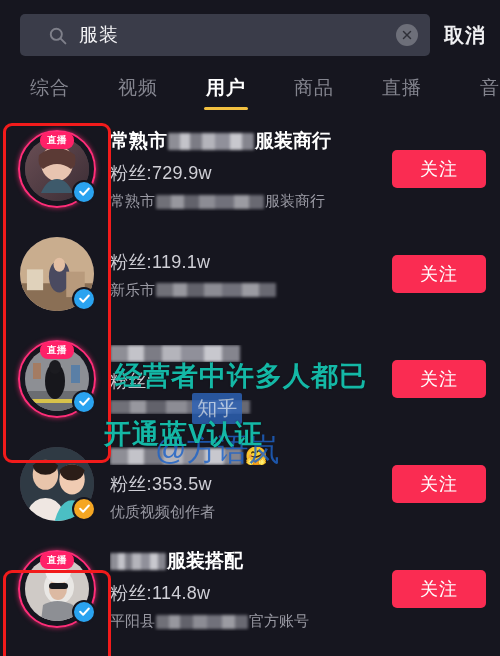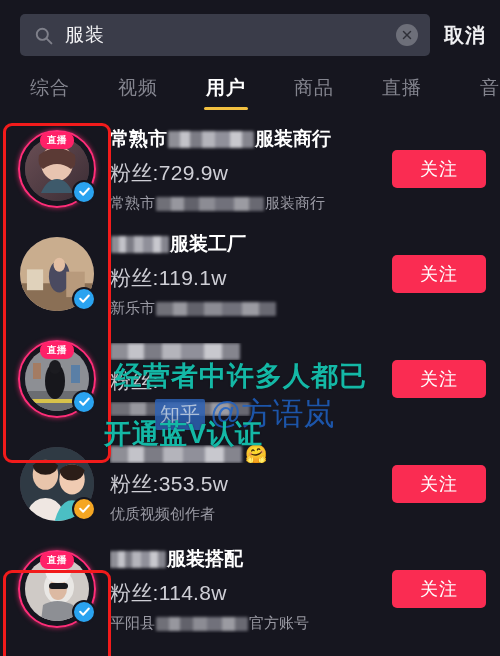--- a/index.html
+++ b/index.html
@@ -15,21 +15,21 @@
   .search-header{
     display:flex; align-items:center;
     padding:14px 14px 10px 20px;
     gap:14px;
   }
   .search-box{
     flex:1; height:42px;
     background:#3a3c49;
     border-radius:5px;
     display:flex; align-items:center;
-    padding:0 12px 0 14px;
+    padding:0 12px 0 28px;
     gap:12px;
     position:relative;
   }
   .search-icon{ width:19px;height:19px;flex:0 0 auto;opacity:.72; }
   .search-icon svg{ display:block; }
   .search-value{
     flex:1; font-size:19px; color:#f2f2f4; letter-spacing:1px;
     white-space:nowrap; overflow:hidden;
   }
   .clear-icon{
@@ -133,21 +133,21 @@
   .blur{
     display:inline-block;
     height:17px;
     background:linear-gradient(90deg,#8e8e96 0 14%,#c3c3c9 14% 26%,#7c7c85 26% 40%,#b4b4bb 40% 55%,#90909a 55% 72%,#c8c8ce 72% 86%,#85858e 86% 100%);
     filter:blur(1.6px);
     vertical-align:middle;
     border-radius:1px;
   }
   .blur.sub{ height:14px; filter:blur(1.8px); opacity:.75; }
   .emoji{ font-size:18px; line-height:1; margin:0 2px; }
-  .fans{ font-size:21px; color:#cfcfd6; letter-spacing:.3px; }
+  .fans{ font-size:18px; color:#cfcfd6; letter-spacing:.3px; }
   .desc{
     font-size:15px; color:#9a9aa4;
     display:flex; align-items:center; gap:1px;
     white-space:nowrap; overflow:hidden;
   }
   .follow-btn{
     flex:0 0 auto;
     width:94px;height:38px;
     background:#fa2c52;
     border-radius:5px;
@@ -295,25 +295,20 @@
           </svg>
       </div>
 
       <div class="verify-badge">
         <svg viewBox="0 0 24 24" fill="none" stroke="#fff" stroke-width="3.6" stroke-linecap="round" stroke-linejoin="round">
             <polyline points="4,12.5 9.5,18 20,6.5"></polyline>
           </svg>
       </div>
     </div>
     <div class="user-info">
-      <div class="name-line">
-        <span></span>
-        <span class="blur" style="width:58px"></span>
-        <span>服装工厂</span>
-      </div>
       <div class="fans">粉丝:119.1w</div>
       <div class="desc">
         <span>新乐市</span>
         <span class="blur sub" style="width:120px"></span>
         <span></span>
       </div>
     </div>
     <div class="follow-btn">关注</div>
   </div>
 
@@ -420,16 +415,16 @@
   </div>
 
 </div>
 
 <div class="anno-box" style="left:3px; top:123px; width:108px; height:340px;"></div>
 <div class="anno-box" style="left:3px; top:570px; width:108px; height:110px;"></div>
 
 <div class="anno-text" style="left:115px; top:358px;">经营者中许多人都已</div>
 <div class="anno-text" style="left:104px; top:416px;">开通蓝V认证</div>
 
-<div class="watermark" style="left:155px; top:393px;">
+<div class="watermark" style="left:155px; top:393px;flex-direction:column;">
   <span class="wm-logo">知乎</span>
   <span>@方语岚</span>
 </div>
 
 </body></html>

